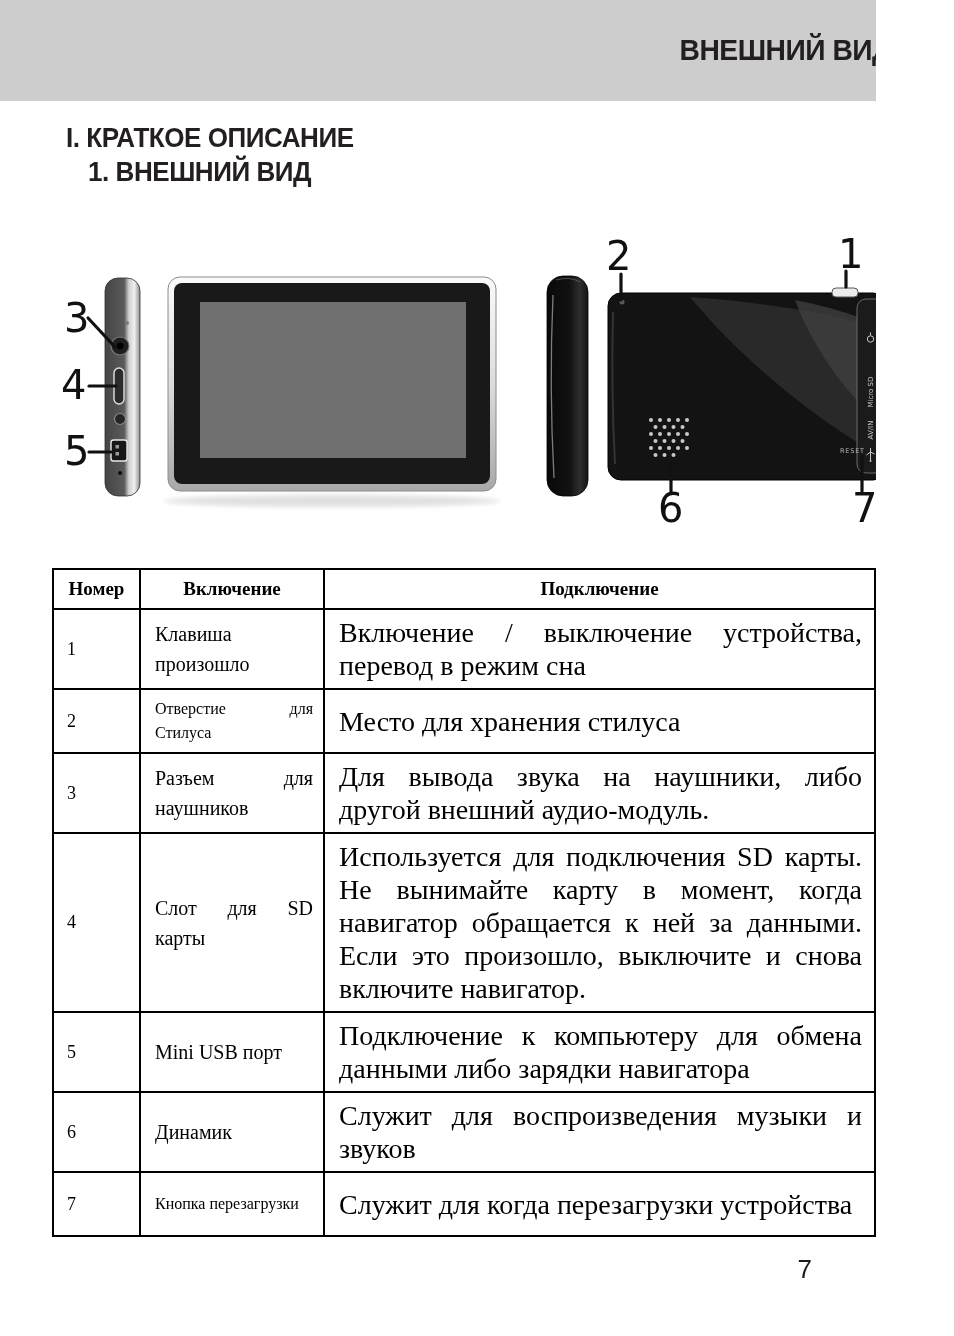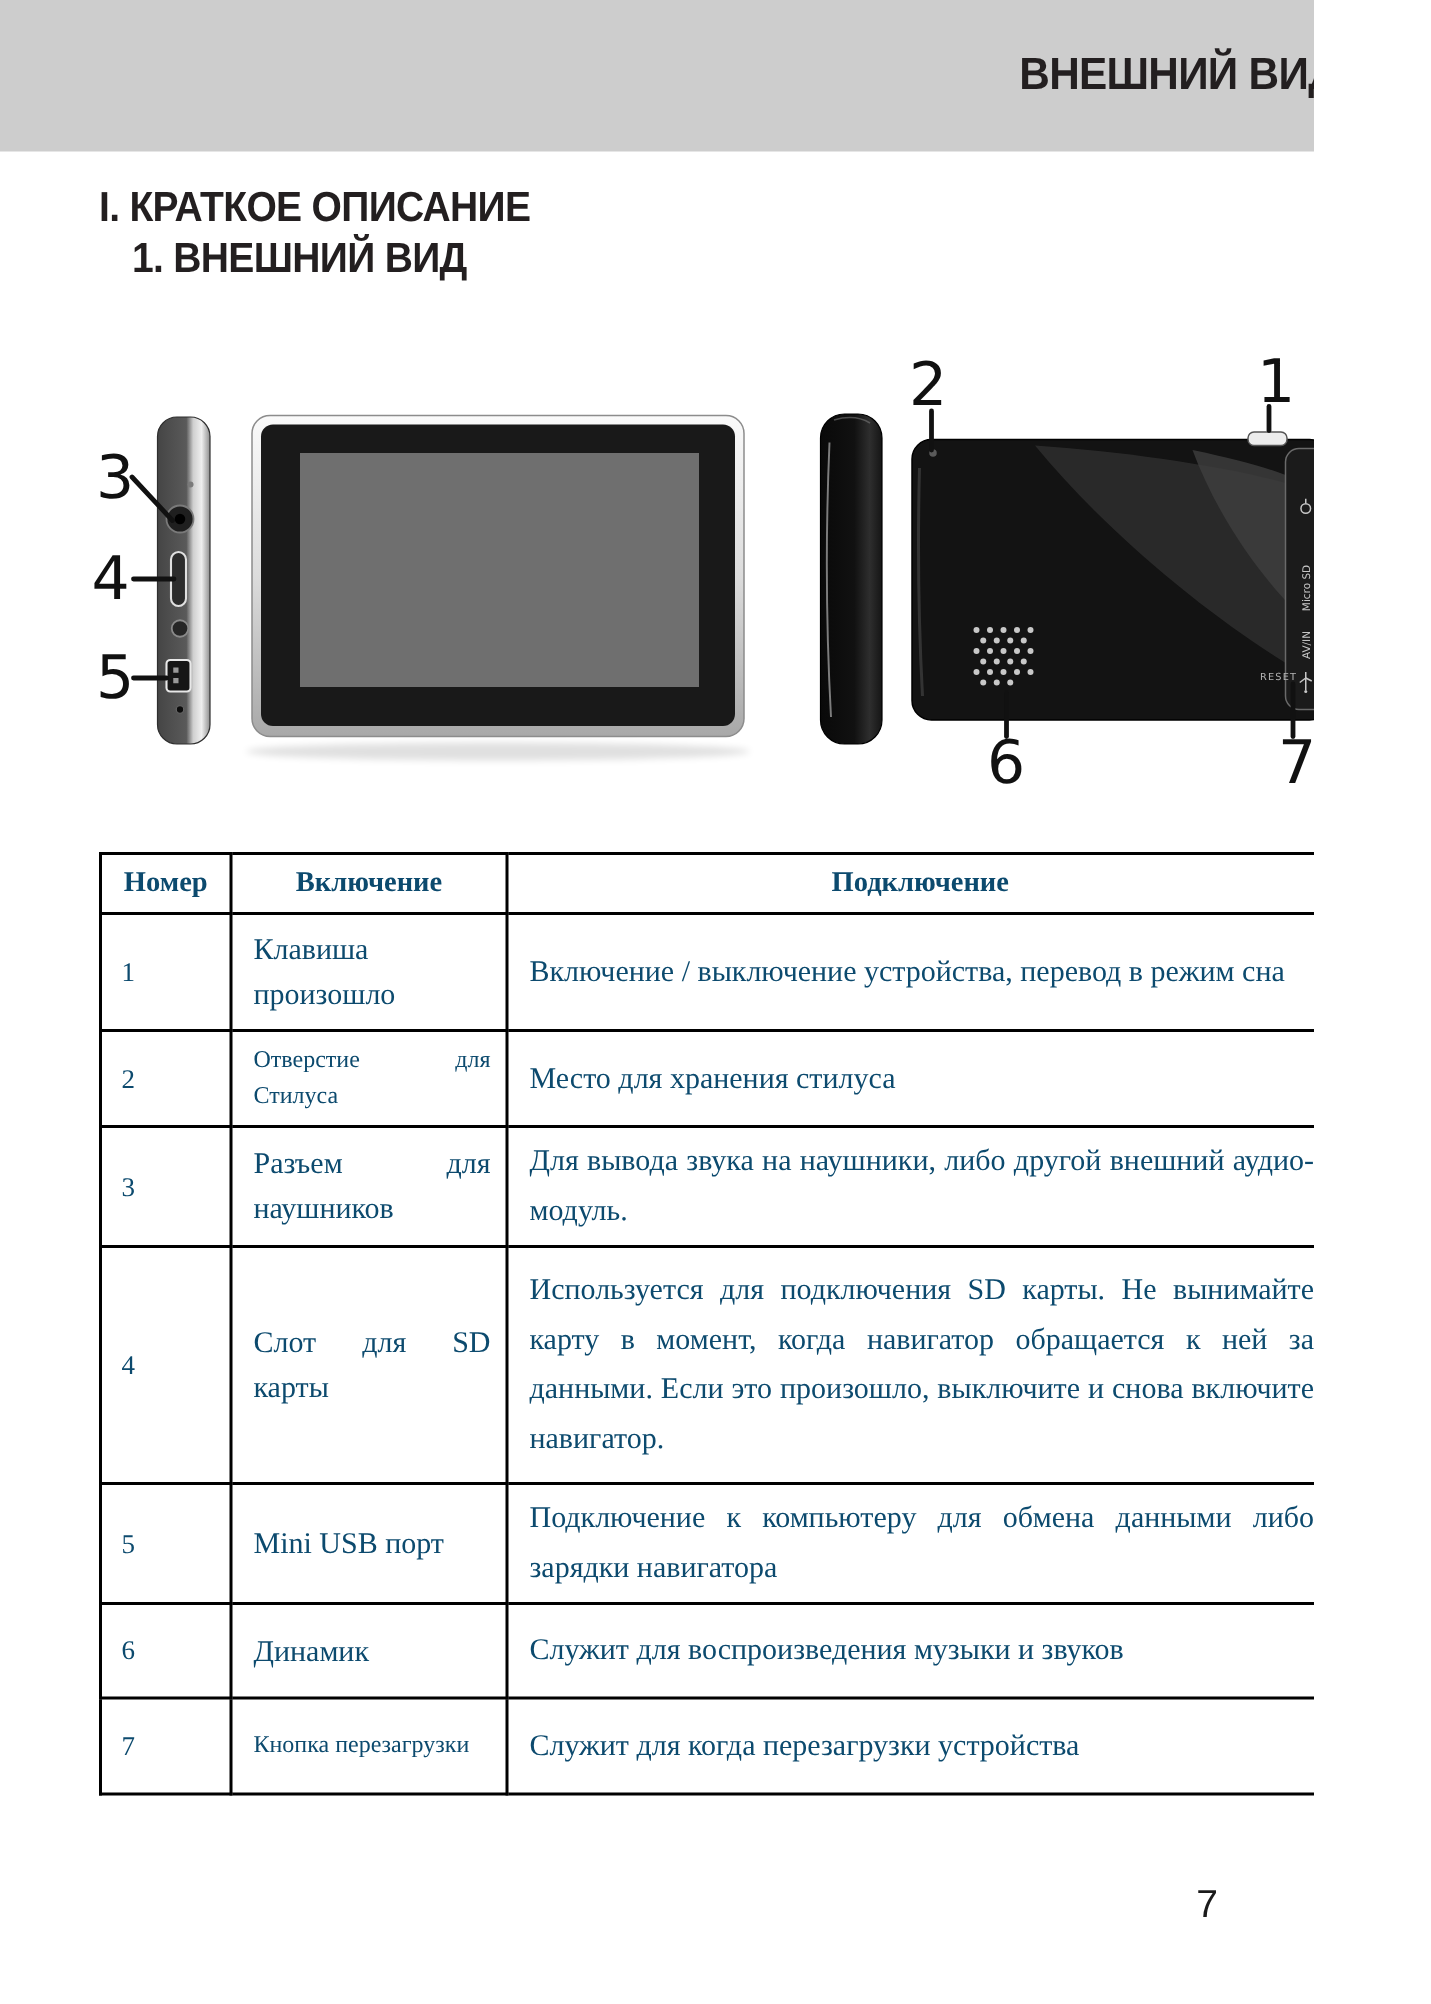--- a/index.html
+++ b/index.html
@@ -40,34 +40,34 @@
   
   .figure{position:absolute;left:0;top:225px;}
   .callout-num{
     font-family:"DejaVu Sans", sans-serif;
     font-size:40px;fill:#111111;
   }
   .leader{stroke:#111111;stroke-width:3.2;stroke-linecap:round;}
   .strip-label{font-family:"DejaVu Sans", sans-serif;fill:#c8c8c8;}
   
   .parts-table{
-    position:absolute;left:66px;top:568px;
+    position:absolute;left:52px;top:568px;
     border-collapse:collapse;table-layout:fixed;width:822px;
-    font-family:"Liberation Serif", serif;color:#0c4a6e;
+    font-family:"Liberation Serif", serif;color:#000000;
   }
   .parts-table td,.parts-table th{
     border:2px solid #000;box-sizing:border-box;
     vertical-align:middle;overflow:hidden;
   }
   .parts-table th{
     font-size:19px;font-weight:700;text-align:center;height:40px;padding:2px 6px;
   }
   td.c-num{font-size:18px;text-align:left;padding-left:13px;}
   td.c-name{font-size:20px;line-height:30px;text-align:justify;padding:6px 10px 6px 14px;}
-  td.c-desc{font-size:20px;line-height:33px;text-align:justify;padding:6px 12px 6px 14px;}
+  td.c-desc{font-size:28px;line-height:33px;text-align:justify;padding:6px 12px 6px 14px;}
   td.small-name{font-size:16px;line-height:24px;margin-left:15px;}
   tr.r1{height:78px;} tr.r2{height:64px;} tr.r3{height:78px;} tr.r4{height:158px;}
   tr.r5{height:77px;} tr.r6{height:63px;} tr.r7{height:64px;}
   
   .page-number{
     position:absolute;right:64px;top:1254px;
     font-family:"Liberation Sans", sans-serif;
     font-size:26px;color:#1a1a1a;
   }
 </style>

